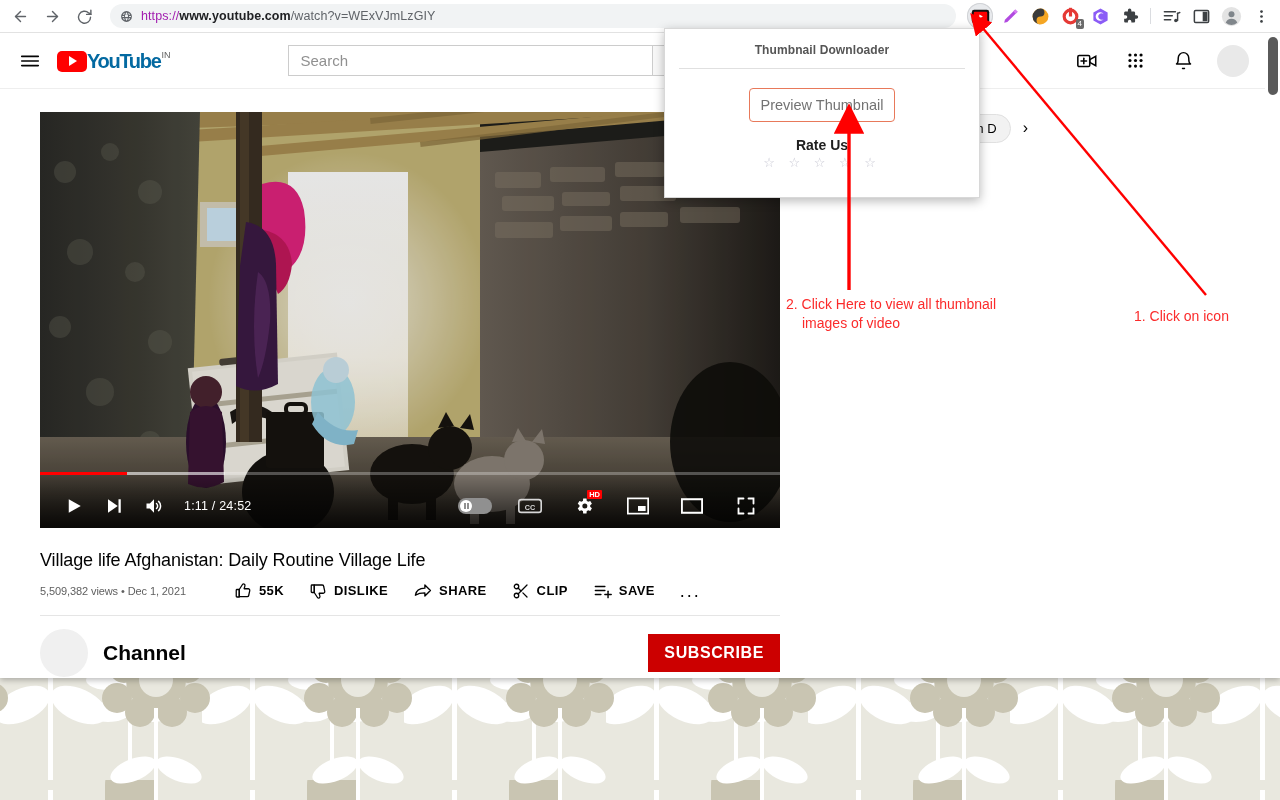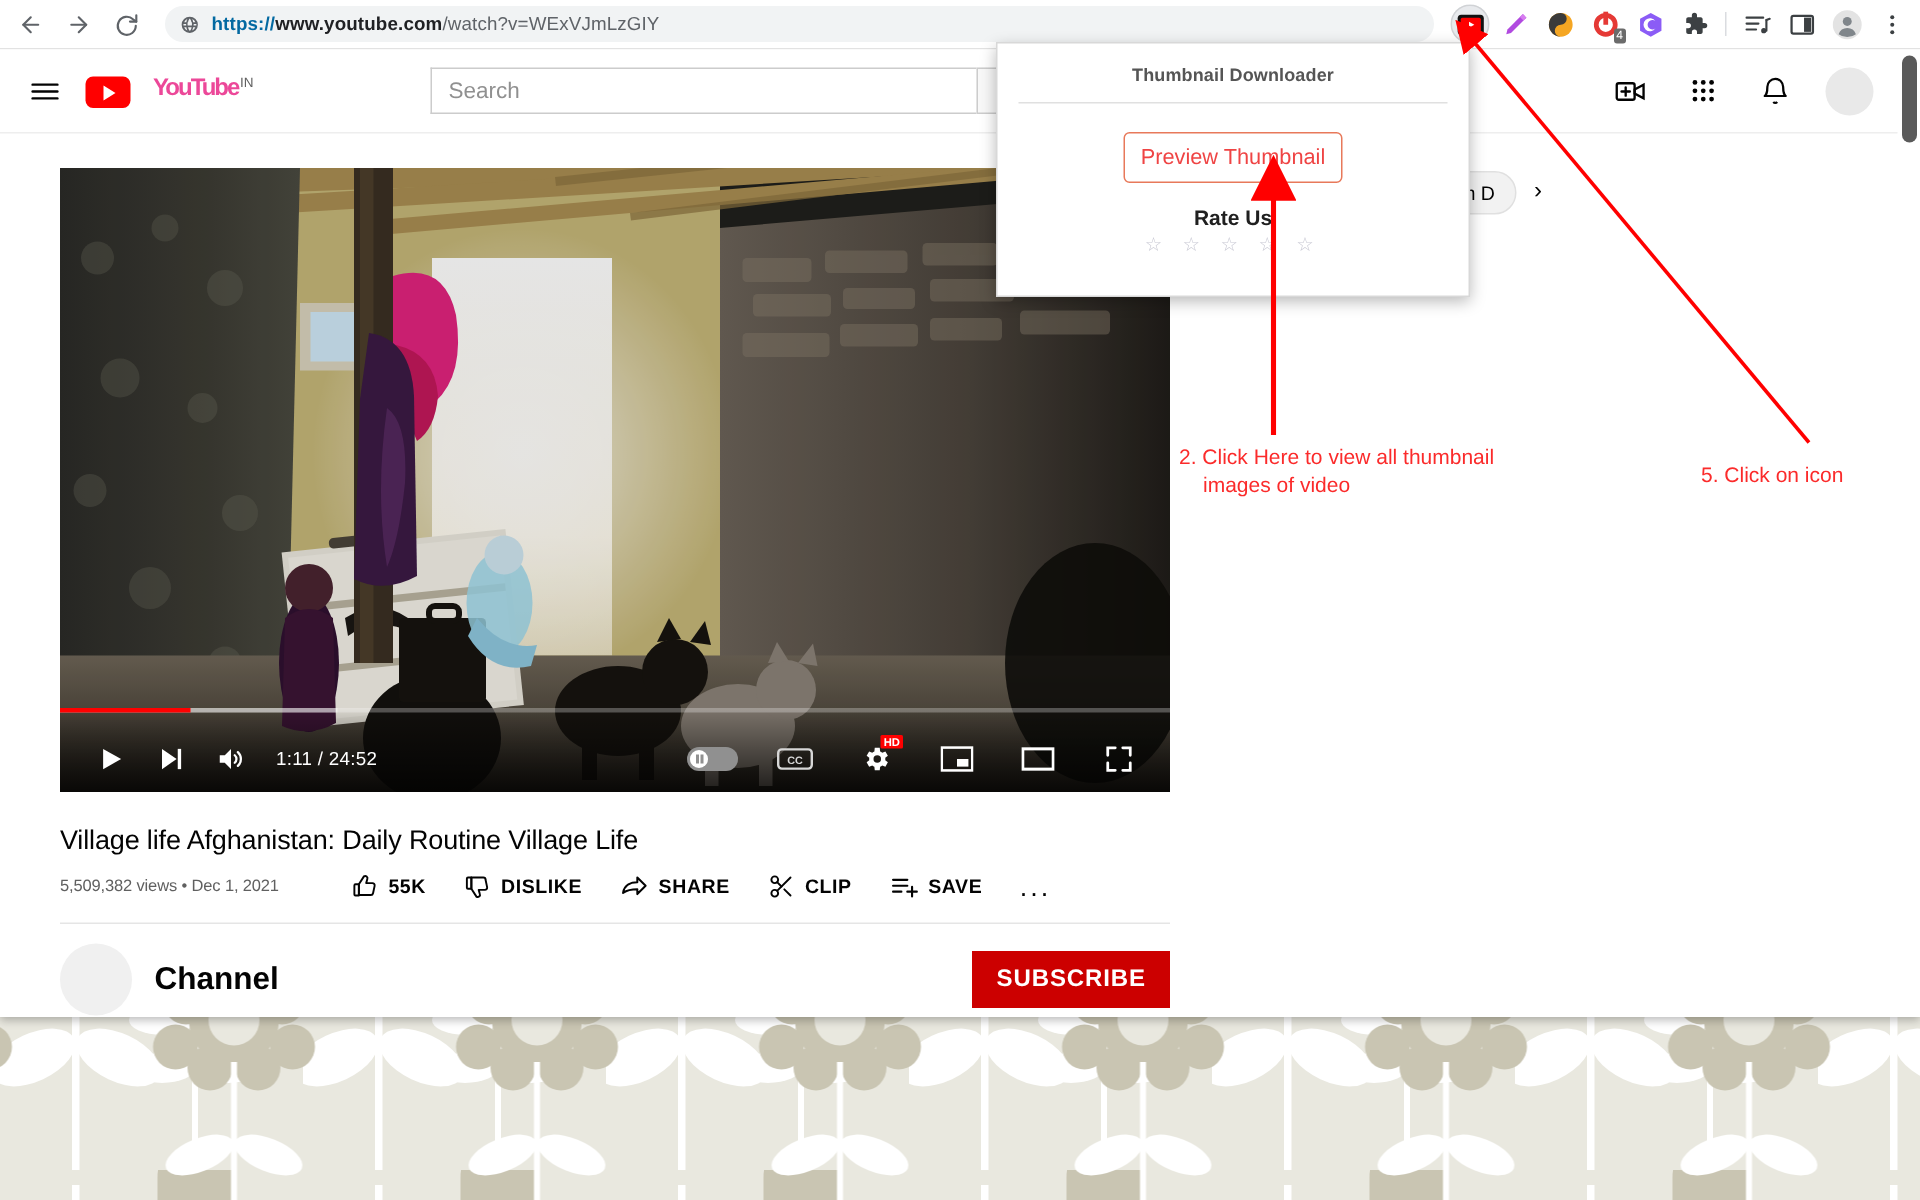--- a/index.html
+++ b/index.html
@@ -42,21 +42,21 @@
   }
   .navbtn:first-child{ margin-left:6px; }
   #omnibox{
     margin-left:12px; height:24px; flex:1; max-width:846px;
     background:#f1f3f4; border-radius:13px;
     display:flex; align-items:center; padding:0 10px;
     font-size:12.5px; color:#202124;
   }
   #omnibox .site-icon{ margin-right:8px; display:flex; color:#5f6368;}
   #urlText{ white-space:nowrap; overflow:hidden; letter-spacing:.1px; }
-  #urlText .scheme{ color:#0369a1;font-weight:bold; }
+  #urlText .scheme{ color:#a21caf; }
   #urlText .host{ color:#202124; font-weight:bold; }
   #urlText .path{ color:#5f6368; }
 
   #ext-icons{ display:flex; align-items:center; margin-left:auto; padding-right:4px; }
   .ext{
     width:26px; height:26px; margin:0 2px;
     display:flex; align-items:center; justify-content:center;
     position:relative; border-radius:50%;
   }
   .ext.active{ background:#e8eaed; box-shadow:0 0 0 1px #d0d2d5 inset; }
@@ -85,22 +85,22 @@
   #yt-logo .play{
     width:30px;height:21px;background:#ff0000;border-radius:5px;
     display:flex;align-items:center;justify-content:center; margin-top:2px;
   }
   #yt-logo .play::after{
     content:""; border-left:8px solid #fff;
     border-top:5px solid transparent; border-bottom:5px solid transparent;
     margin-left:2px;
   }
   #yt-logo .word{
-    font-family:"Liberation Sans",sans-serif; font-weight:bold; font-size:16px;
-    color:#ec4899; letter-spacing:-1.3px; margin-left:15px; margin-top:1px;
+    font-family:"Liberation Sans",sans-serif; font-weight:bold; font-size:20px;
+    color:#0369a1; letter-spacing:-1.3px; margin-left:0; margin-top:1px;
   }
   #yt-logo .cc{ font-size:9px; color:#606060; margin-top:1px; margin-left:1px; }
 
   #searchwrap{ margin-left:118px; display:flex; align-items:center; }
   #searchbox{
     width:364px; height:31px; border:1px solid #ccc; border-right:none;
     background:#fff; display:flex; align-items:center; padding-left:11px;
     font-size:15px; color:#909090;
   }
   #searchbtn{
@@ -178,21 +178,21 @@
     background:#fff; border:1px solid #d8d8d8;
     box-shadow:0 3px 10px rgba(0,0,0,.28);
     z-index:40;
   }
   #popup .ptitle{ text-align:center; font-size:12px; font-weight:bold; color:#555;
                   padding-top:14px; letter-spacing:.1px; }
   #popup .phr{ margin:11px 14px 0 14px; border-top:1px solid #e0e0e0; }
   #previewbtn{
     display:block; margin:19px auto 0 auto; width:146px;
     border:1px solid #e8795a; border-radius:4px; background:#fff;
-    color:#ef4444; font-size:14.5px; text-align:center; padding:8px 0;
+    color:#737373; font-size:14.5px; text-align:center; padding:8px 0;
   }
   #rateus{ text-align:center; font-size:14px; font-weight:bold; color:#202020; margin-top:15px; }
   #stars{ text-align:center; color:#c9c9d4; font-size:13px; letter-spacing:5px; margin-top:2px; }
 
   
   #annots{ position:absolute; left:0; top:0; width:1280px; height:800px; pointer-events:none; z-index:60; }
   .anno-text{
     position:absolute; color:#fb2b2b; font-size:14px; line-height:19px;
     font-family:"Liberation Sans", sans-serif;
   }
@@ -737,17 +737,17 @@
     <marker id="ah" markerWidth="9" markerHeight="9" refX="2" refY="4.5" orient="auto">
       <polygon points="0,0 9,4.5 0,9" fill="#ff0000"></polygon>
     </marker>
   </defs>
 
   <line x1="1206" y1="295" x2="981" y2="26" stroke="#ff0000" stroke-width="2.4" marker-end="url(#ah)"></line>
 
   <line x1="849" y1="290" x2="849" y2="127" stroke="#ff0000" stroke-width="3.4" marker-end="url(#ah)"></line>
 </svg>
 
-<div class="anno-text" id="anno1">5. Click on icon</div>
+<div class="anno-text" id="anno1">1. Click on icon</div>
 <div class="anno-text" id="anno2">
   <span>2. Click Here to view all thumbnail</span>
   <span class="ind">images of video</span>
 </div>
 
 </body></html>

